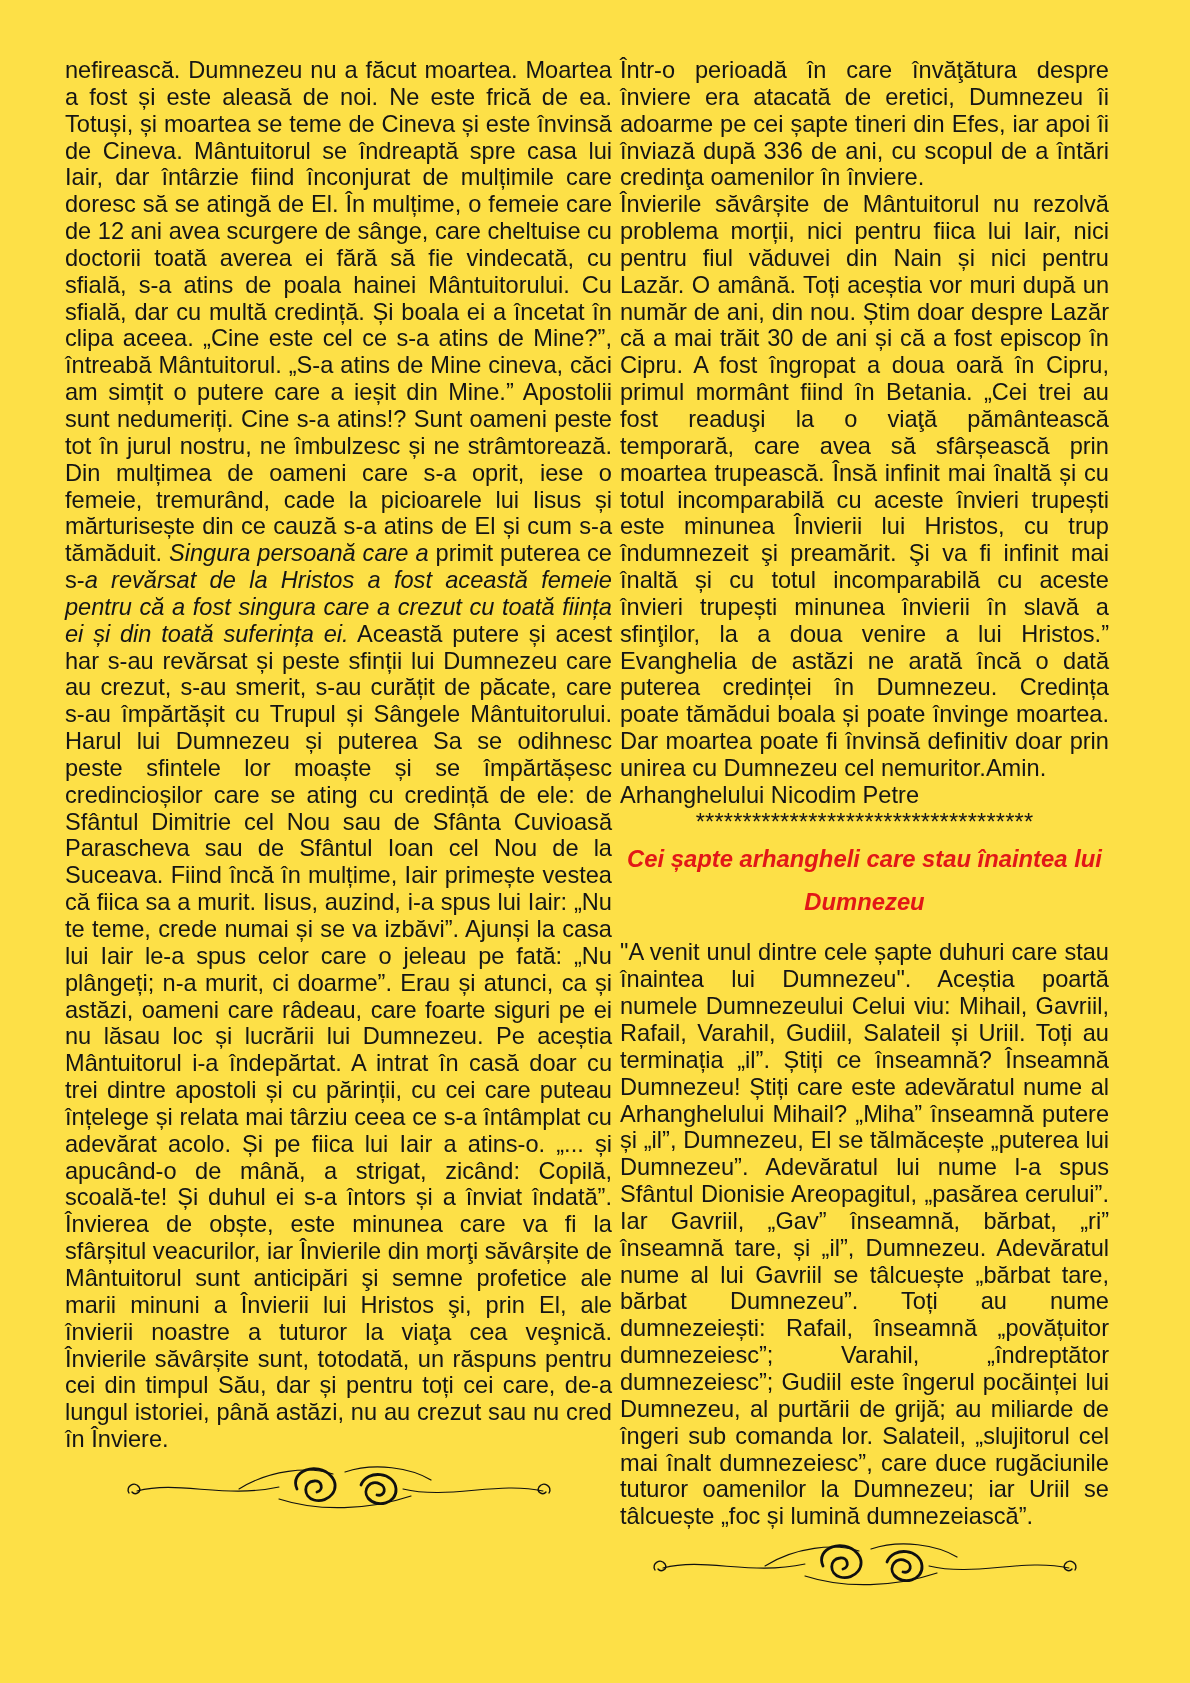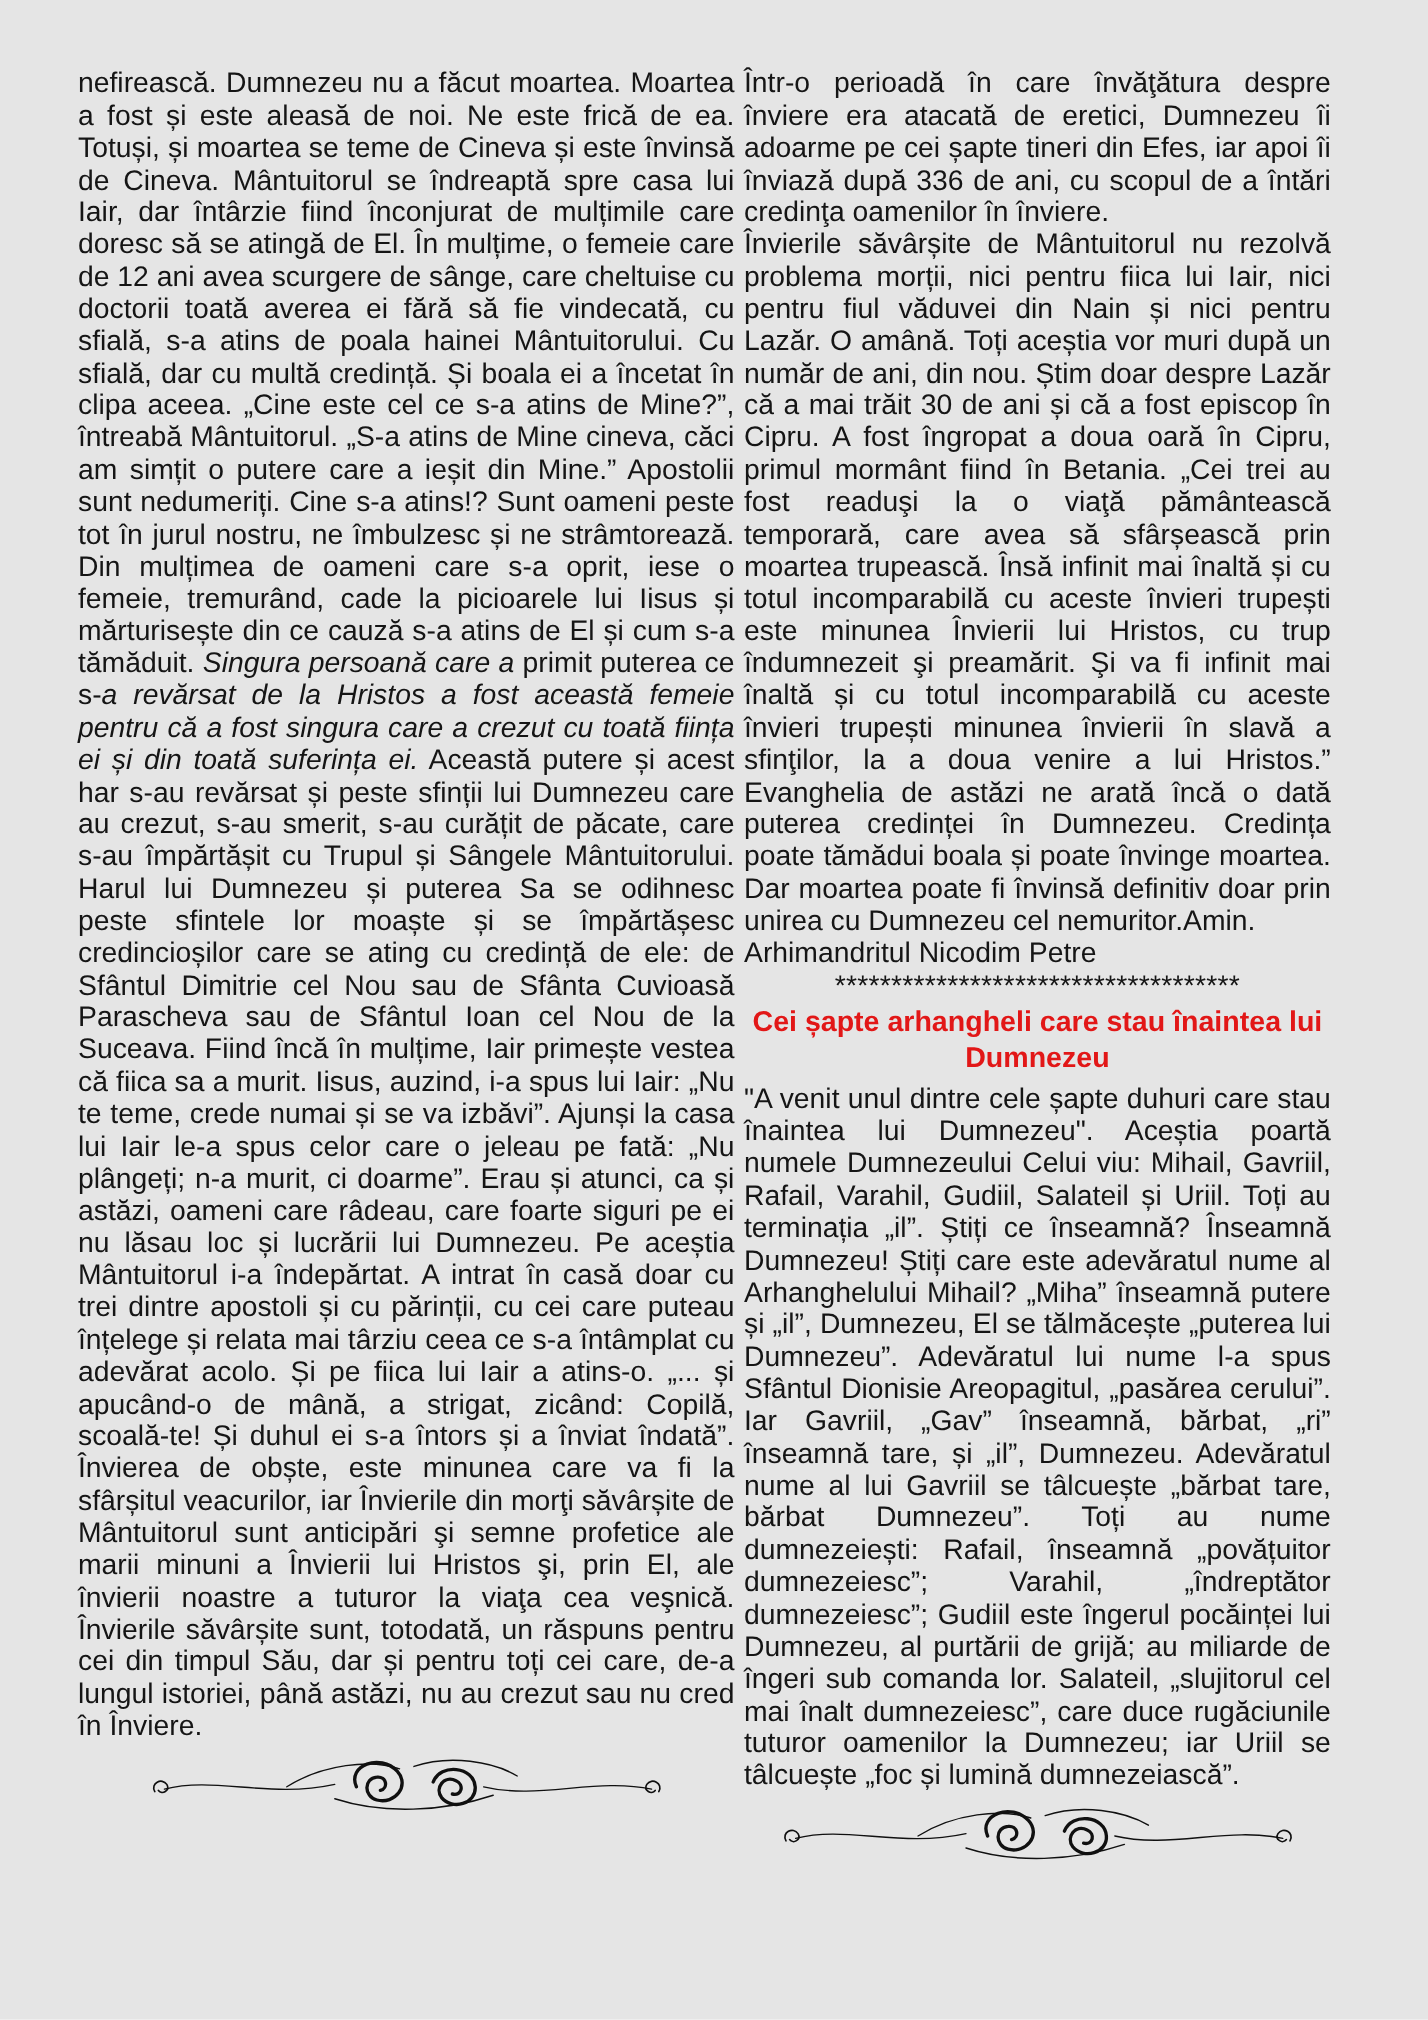--- a/index.html
+++ b/index.html
@@ -11,21 +11,21 @@
     width: 1190px;
     height: 1683px;
     position: relative;
     overflow: hidden;
     font-family: "Liberation Sans", sans-serif;
     color: #151515;
   }
   .page {
     position: absolute;
     inset: 0;
-    background: #e5e5e5;
+    background: #fde047;
   }
   .col {
     position: absolute;
     top: 57px;
     font-size: 23.6px;
     line-height: 26.85px;
     text-align: justify;
     color: #151515;
   }
   .col-left  { left: 65px;  width: 547px; }
@@ -37,22 +37,23 @@
   }
   .stars {
     text-align: center;
     letter-spacing: 0.2px;
     white-space: nowrap;
   }
   .heading {
     font-weight: bold;
     text-align: center;
     color: #e21717;
-    margin: 2px 0 6px 0;
-    line-height: 30px;
+    margin: 2px 0 16px 0;
+    line-height: 43px;
+    font-style: italic;
   }
   .flourish-wrap {
     margin-top: 9px;
     text-align: center;
   }
   .flourish-wrap svg { display: inline-block; vertical-align: top; }
 </style>
 </head>
 <body>
 
@@ -73,21 +74,21 @@
           <path stroke-width="1.1" d="M284,27 C 330,38 378,19 424,29"></path>
           <path stroke-width="1.4" d="M430,31 c4,-7 -6,-12 -10,-6 c-3,5 4,9 7,5"></path>
         </g>
       </svg>
     </div>
   </div>
 
   <div class="col col-right">
     <p>Într-o perioadă în care învăţătura despre înviere era atacată de eretici, Dumnezeu îi adoarme pe cei șapte tineri din Efes, iar apoi îi înviază după 336 de ani, cu scopul de a întări credinţa oamenilor în înviere.</p>
     <p>Învierile săvârșite de Mântuitorul nu rezolvă problema morții, nici pentru fiica lui Iair, nici pentru fiul văduvei din Nain și nici pentru Lazăr. O amână. Toți aceștia vor muri după un număr de ani, din nou. Știm doar despre Lazăr că a mai trăit 30 de ani și că a fost episcop în Cipru. A fost îngropat a doua oară în Cipru, primul mormânt fiind în Betania. „Cei trei au fost readuşi la o viaţă pământească temporară, care avea să sfârșească prin moartea trupească. Însă infinit mai înaltă și cu totul incomparabilă cu aceste învieri trupești este minunea Învierii lui Hristos, cu trup îndumnezeit şi preamărit. Şi va fi infinit mai înaltă și cu totul incomparabilă cu aceste învieri trupești minunea învierii în slavă a sfinţilor, la a doua venire a lui Hristos.” Evanghelia de astăzi ne arată încă o dată puterea credinței în Dumnezeu. Credința poate tămădui boala și poate învinge moartea. Dar moartea poate fi învinsă definitiv doar prin unirea cu Dumnezeu cel nemuritor.Amin.</p>
-    <div class="byline">Arhimandritul Nicodim Petre</div>
+    <div class="byline">Arhanghelului Nicodim Petre</div>
     <div class="stars">************************************</div>
     <h2 class="heading" style="font-size:23.8px;">Cei șapte arhangheli care stau înaintea lui Dumnezeu</h2>
     <p>"A venit unul dintre cele șapte duhuri care stau înaintea lui Dumnezeu". Aceștia poartă numele Dumnezeului Celui viu: Mihail, Gavriil, Rafail, Varahil, Gudiil, Salateil și Uriil. Toți au terminația „il”. Știți ce înseamnă? Înseamnă Dumnezeu! Știți care este adevăratul nume al Arhanghelului Mihail? „Miha” înseamnă putere și „il”, Dumnezeu, El se tălmăcește „puterea lui Dumnezeu”. Adevăratul lui nume l-a spus Sfântul Dionisie Areopagitul, „pasărea cerului”. Iar Gavriil, „Gav” înseamnă, bărbat, „ri” înseamnă tare, și „il”, Dumnezeu. Adevăratul nume al lui Gavriil se tâlcuește „bărbat tare, bărbat Dumnezeu”. Toți au nume dumnezeiești: Rafail, înseamnă „povățuitor dumnezeiesc”; Varahil, „îndreptător dumnezeiesc”; Gudiil este îngerul pocăinței lui Dumnezeu, al purtării de grijă; au miliarde de îngeri sub comanda lor. Salateil, „slujitorul cel mai înalt dumnezeiesc”, care duce rugăciunile tuturor oamenilor la Dumnezeu; iar Uriil se tâlcuește „foc și lumină dumnezeiască”.</p>
     <div class="flourish-wrap">
       <svg width="440" height="52" viewBox="0 0 440 52">
         <g fill="none" stroke="#101010" stroke-linecap="round">
           <path stroke-width="1.4" d="M10,31 c-4,-7 6,-12 10,-6 c3,5 -4,9 -7,5"></path>
           <path stroke-width="1.1" d="M18,29 C 60,18 105,37 160,25"></path>
           <path stroke-width="1.1" d="M120,27 C 150,8 190,4 214,12"></path>
           <path stroke-width="2.8" d="M178,27 c-8,-18 20,-28 34,-13 c11,12 -2,28 -17,24 c-11,-3 -11,-18 0,-19 c8,-1 10,9 3,11"></path>

